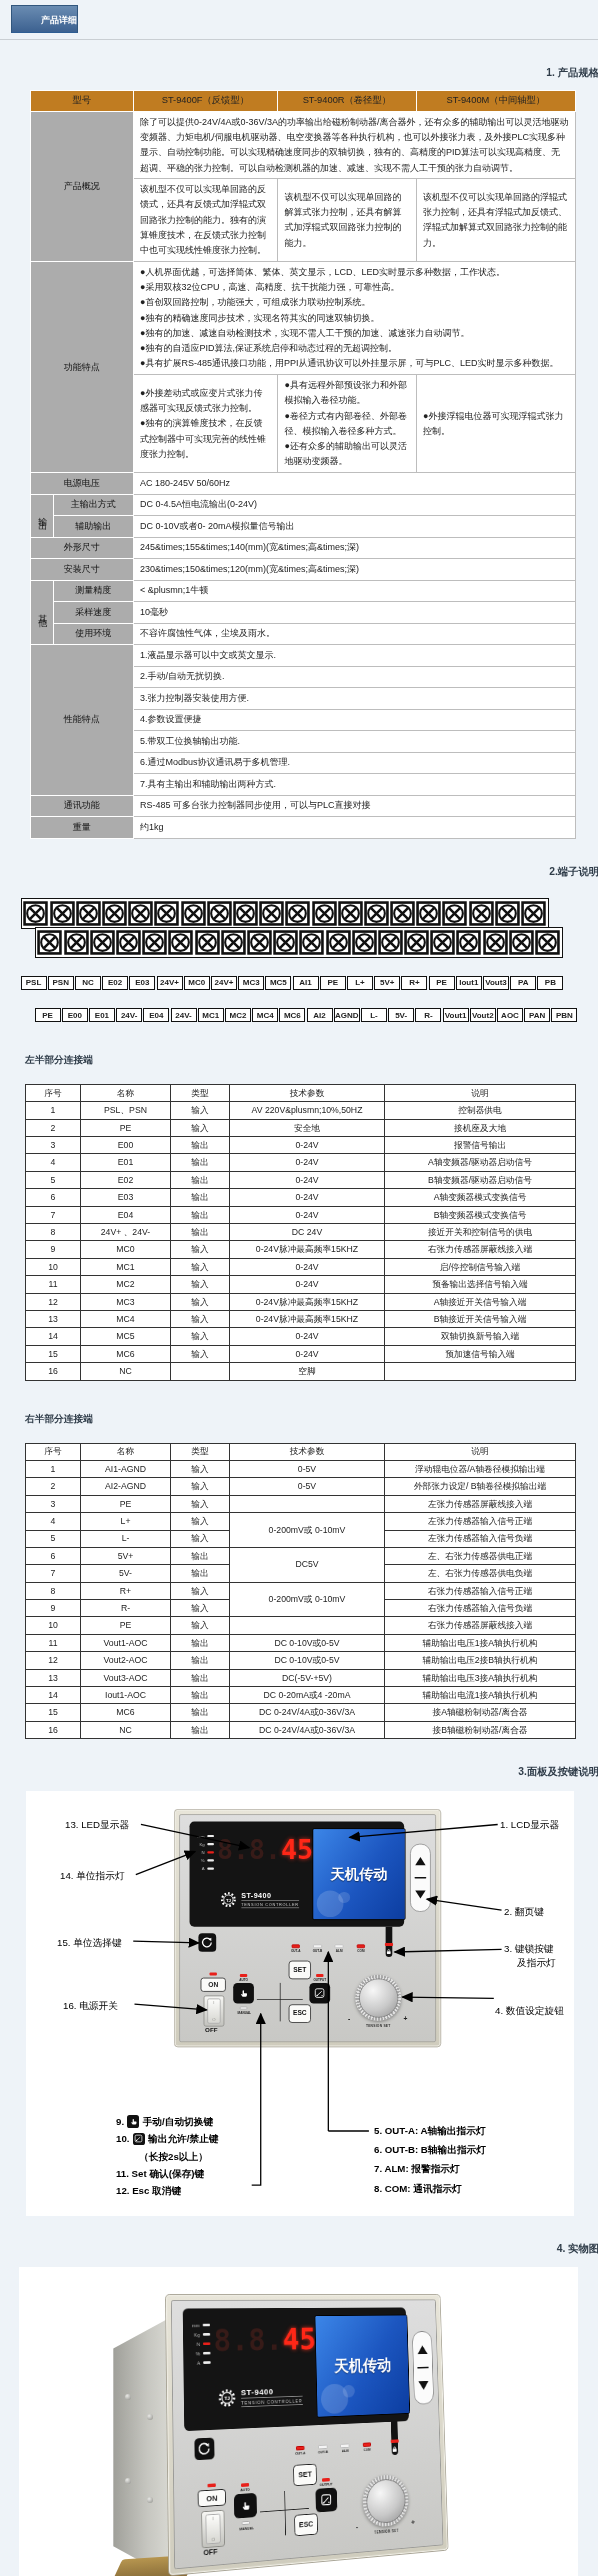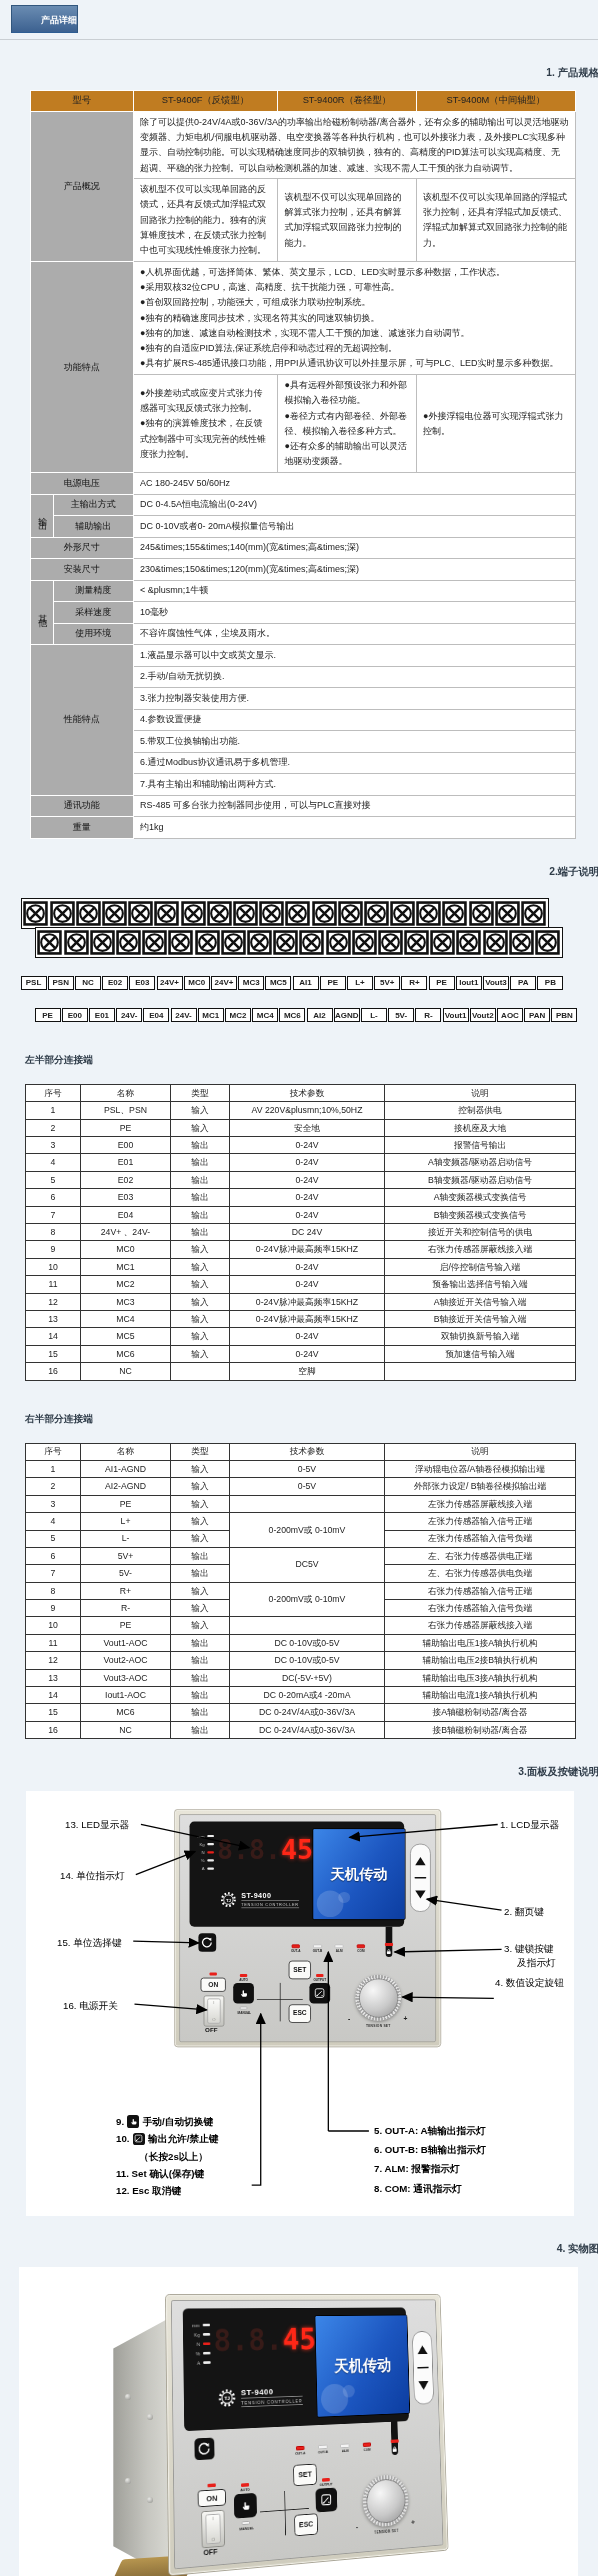--- a/index.html
+++ b/index.html
@@ -971,21 +971,21 @@
   </div>
 
   <div class="co" style="left:39px;top:28px;">13. LED显示器</div>
   <div class="co" style="left:34px;top:79px;">14. 单位指示灯</div>
   <div class="co" style="left:31px;top:146px;">15. 单位选择键</div>
   <div class="co" style="left:37px;top:209px;">16. 电源开关</div>
   <div class="co" style="left:474px;top:28px;">1. LCD显示器</div>
   <div class="co" style="left:478px;top:115px;">2.  翻页键</div>
   <div class="co" style="left:478px;top:152px;">3. 键锁按键</div>
   <div class="co" style="left:491px;top:166px;">及指示灯</div>
-  <div class="co" style="left:469px;top:186px;">4. 数值设定旋钮</div>
+  <div class="co" style="left:469px;top:214px;">4. 数值设定旋钮</div>
 
   <div class="keylist">
     <div class="row">
         <span>9.</span>
         <span class="keyicon">
           <svg viewBox="0 0 32 32">
             <path d="M13 27 l-5 -7 2.4 -1.8 2.6 2.6 V9 a2.2 2.2 0 0 1 4.4 0 v7 h7 c1.6 0 2.6 1 2.4 2.6 l-.8 5.4 c-.3 1.8 -1.8 3 -3.7 3 z" fill="#fff"></path>
           </svg>
         </span>
         <span>手动/自动切换键</span>

